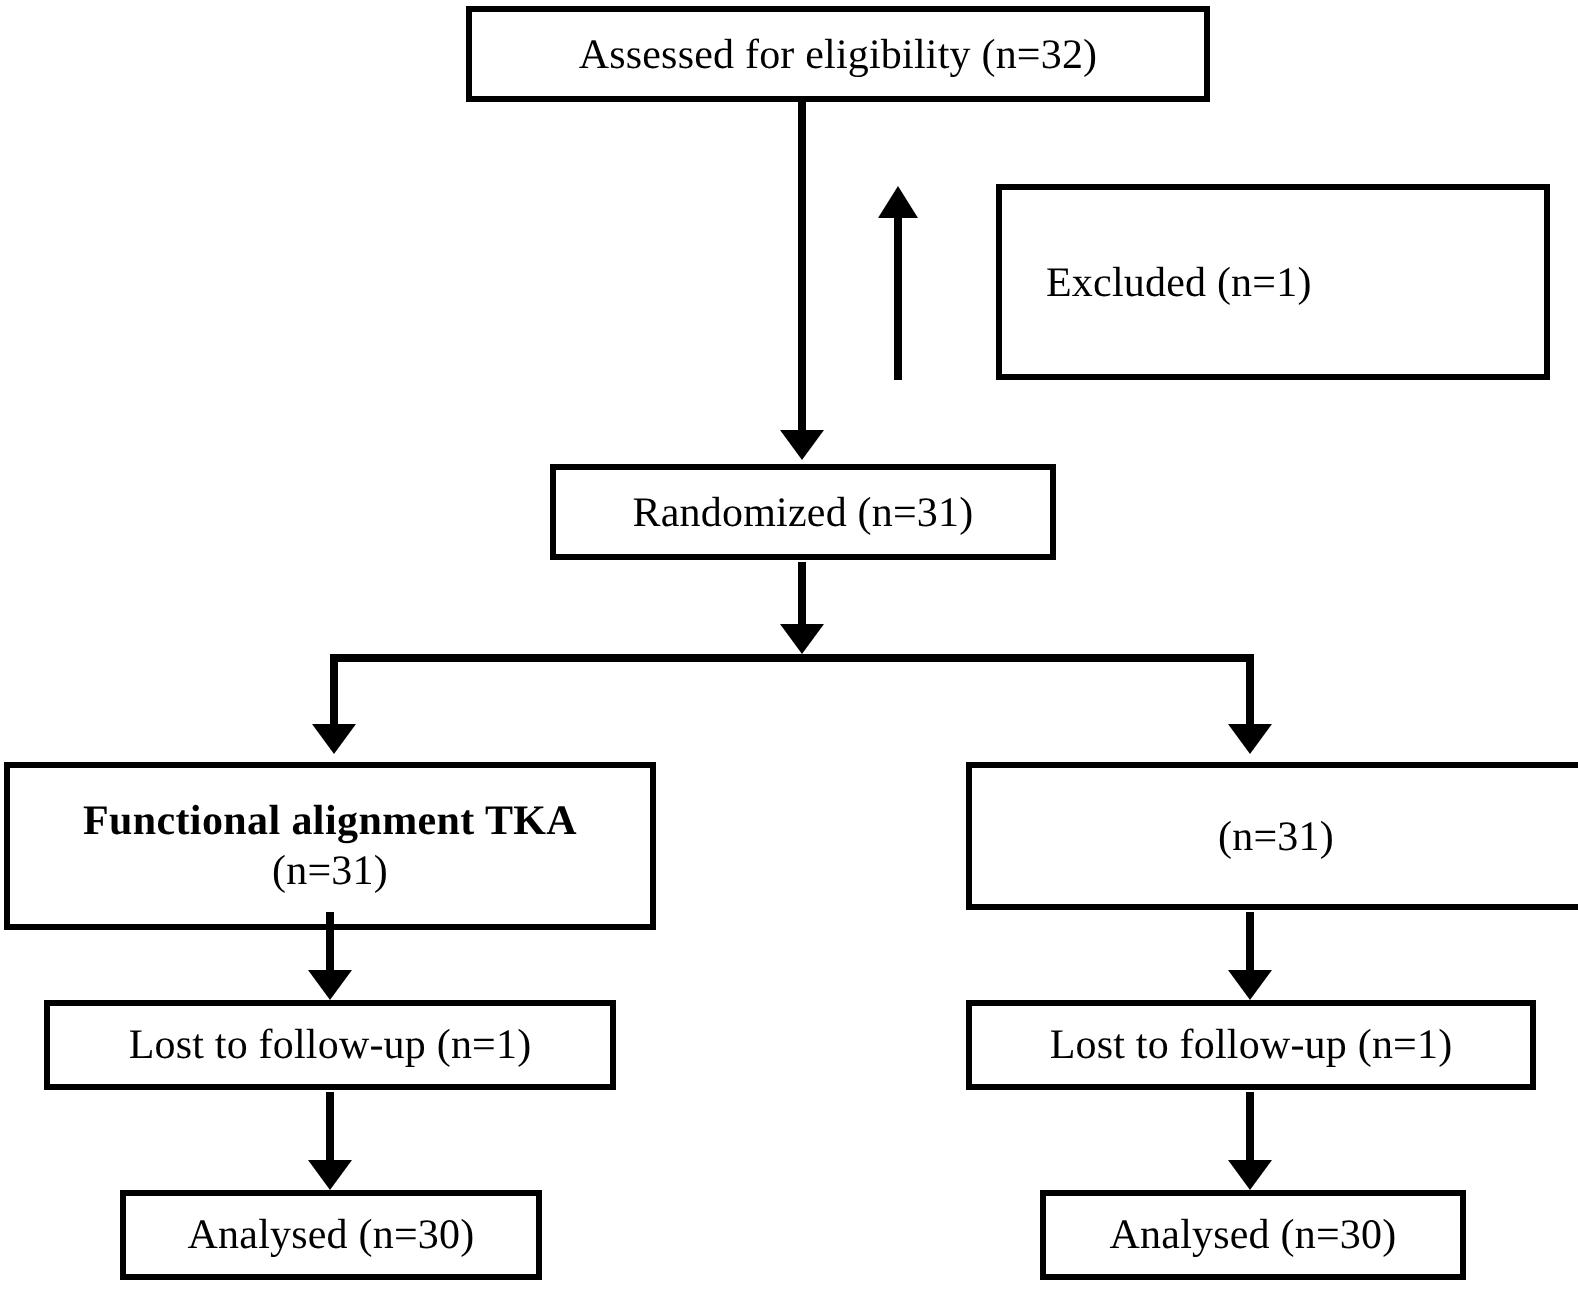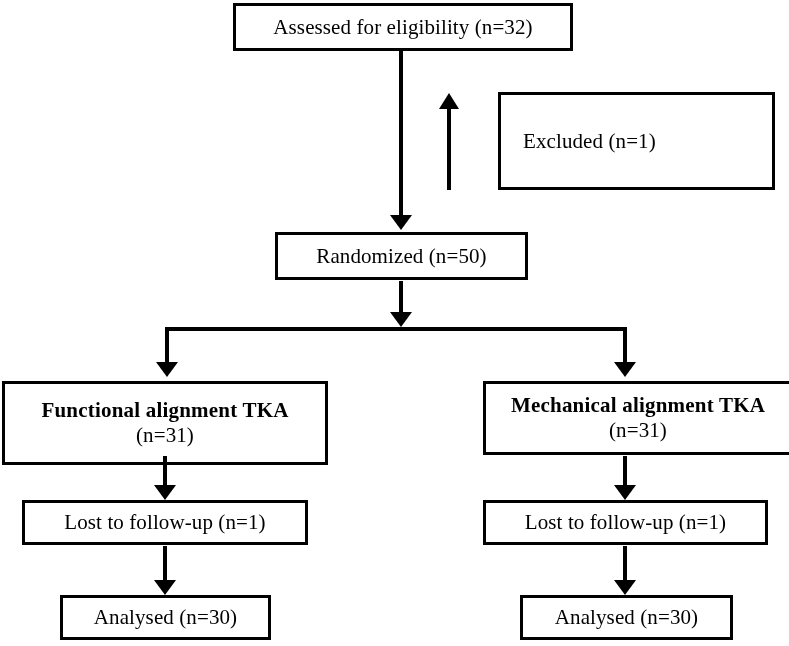--- a/index.html
+++ b/index.html
@@ -67,56 +67,55 @@
     border-left: 10px solid transparent;
     border-right: 10px solid transparent;
     border-bottom: 16px solid #000000;
   }
 </style>
 </head>
 <body>
 
 <div id="canvas">
 
-  <div class="box" style="left:233px; top:3px; width:340px; height:48px;">
+  <div class="box" style="left:233px; top:3px; width:372px; height:48px;">
     <span class="ln">Assessed for eligibility (n=32)</span>
   </div>
 
   <div class="vline" style="left:399px; top:51px; height:165px;"></div>
   <div class="arrow-down" style="left:390px; top:215px;"></div>
 
   <div class="box left-align" style="left:498px; top:92px; width:277px; height:98px;">
     <span class="ln">Excluded (n=1)</span>
   </div>
 
   <div class="vline" style="left:447px; top:108px; height:82px;"></div>
   <div class="arrow-up" style="left:439px; top:93px;"></div>
 
   <div class="box" style="left:275px; top:232px; width:253px; height:48px;">
-    <span class="ln">Randomized (n=50)</span>
+    <span class="ln">Randomized (n=31)</span>
   </div>
 
   <div class="vline" style="left:399px; top:281px; height:32px;"></div>
   <div class="arrow-down" style="left:390px; top:312px;"></div>
 
   <div class="hline" style="left:165px; top:327px; width:462px;"></div>
 
   <div class="vline" style="left:165px; top:327px; height:36px;"></div>
   <div class="arrow-down" style="left:156px; top:362px;"></div>
 
   <div class="vline" style="left:623px; top:327px; height:36px;"></div>
   <div class="arrow-down" style="left:614px; top:362px;"></div>
 
   <div class="box" style="left:2px; top:381px; width:326px; height:84px;">
     <span class="ln bold">Functional alignment TKA</span>
     <span class="ln">(n=31)</span>
   </div>
 
   <div class="box" style="left:483px; top:381px; width:310px; height:74px;">
-    <span class="ln bold">Mechanical alignment TKA</span>
     <span class="ln">(n=31)</span>
   </div>
 
   <div class="vline" style="left:163px; top:456px; height:30px;"></div>
   <div class="arrow-down" style="left:154px; top:485px;"></div>
 
   <div class="vline" style="left:623px; top:456px; height:30px;"></div>
   <div class="arrow-down" style="left:614px; top:485px;"></div>
 
   <div class="box" style="left:22px; top:500px; width:286px; height:45px;">

